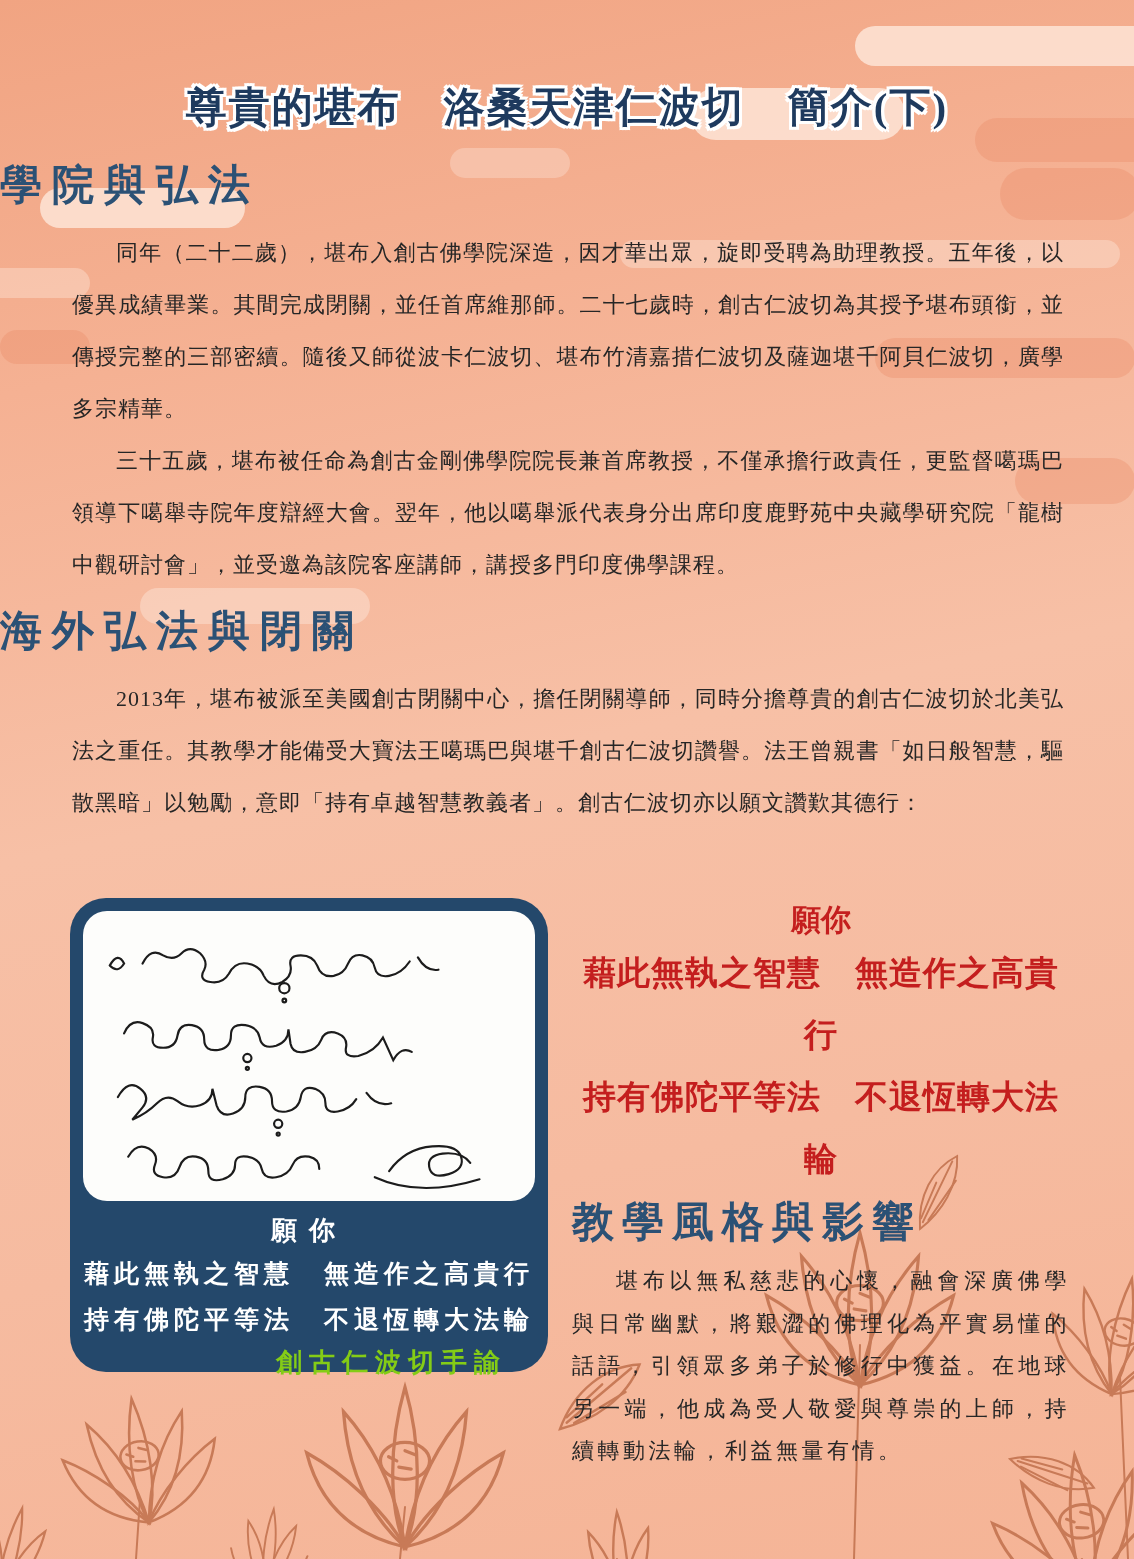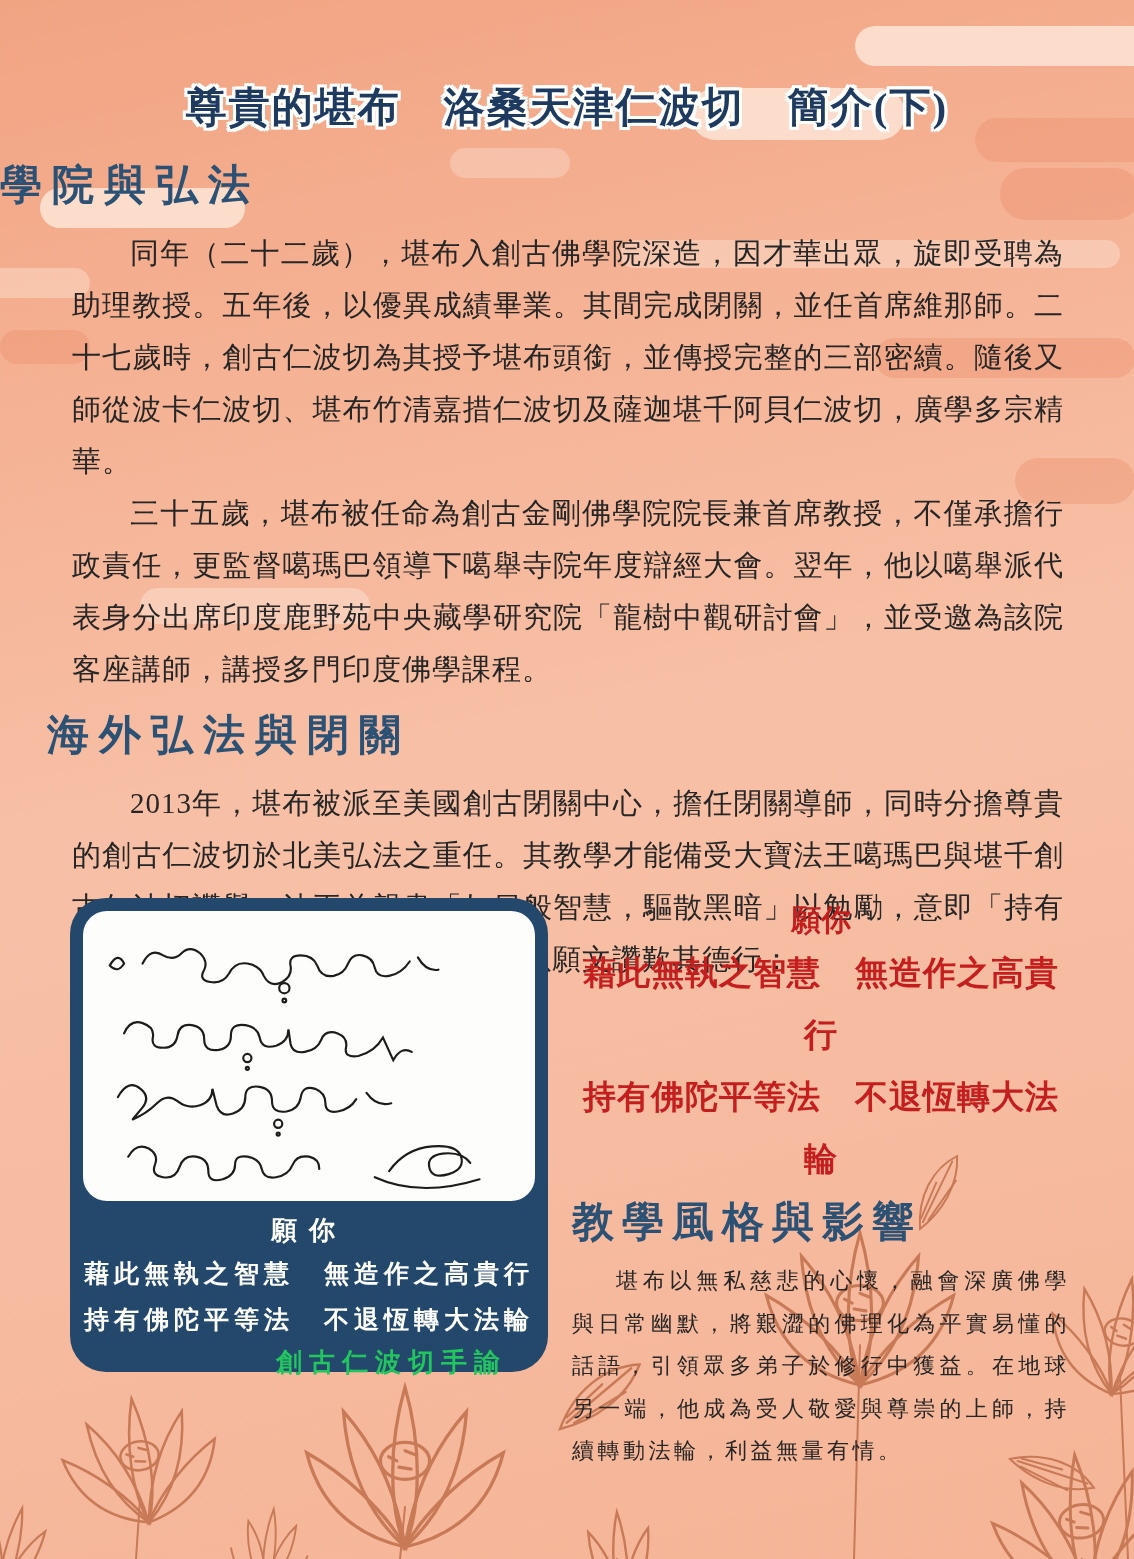--- a/index.html
+++ b/index.html
@@ -18,36 +18,36 @@
   
   .content { position:absolute; inset:0; z-index:2; }
   .page-title {
     margin-top:80px; text-align:center; font-size:41px; font-weight:bold; color:#1e3a5e; letter-spacing:2px;
     text-shadow:-3px -3px 0 #fff,3px -3px 0 #fff,-3px 3px 0 #fff,3px 3px 0 #fff,0 -3px 0 #fff,0 3px 0 #fff,-3px 0 0 #fff,3px 0 0 #fff;
   }
   .section-heading {
     text-align:left; font-size:42px; font-weight:bold; color:#2b5175; letter-spacing:10px;
   }
   .h-academy  { margin-top:22px; }
-  .h-overseas { margin-top:12px;padding-left:47px; }
+  .h-overseas { margin-top:12px; }
   .body-text {
-    margin:14px 70px 0 72px; font-size:29px; line-height:52px; color:#262626;
+    margin:14px 70px 0 72px; font-size:22px; line-height:52px; color:#262626;
     text-align:justify; text-indent:2em; letter-spacing:1px;
   }
   .columns { position:absolute; left:70px; top:898px; width:1000px; display:flex; gap:24px; }
   
   .card {
     width:478px; height:474px; background:#24486b; border-radius:36px; padding:13px 13px 0 13px; flex:none;
   }
   .card-paper { width:100%; height:290px; background:#fdfdfb; border-radius:24px; overflow:hidden; }
   .card-paper svg { display:block; width:100%; height:100%; }
   .card-caption { padding-top:10px; color:#fff; }
   .card-salutation { text-align:center; font-size:26px; font-weight:bold; letter-spacing:12px; line-height:40px; }
   .card-verse { text-align:center; font-size:25px; font-weight:bold; letter-spacing:5px; line-height:46px; }
-  .card-attribution { text-align:right; padding-right:28px; font-size:26px; font-weight:bold; letter-spacing:7px; line-height:40px; color:#22c55e; }
+  .card-attribution { text-align:right; padding-right:28px; font-size:26px; font-weight:bold; letter-spacing:7px; line-height:40px; color:#84cc16; }
   
   .right-col { width:498px; }
   .verse-salutation { text-align:center; font-size:30px; font-weight:bold; color:#c41e1e; line-height:44px; }
   .verse-line { text-align:center; font-size:33px; font-weight:bold; color:#c41e1e; line-height:62px; letter-spacing:1px; }
   .h-teaching { margin-top:4px; letter-spacing:8px; }
   .teaching-text {
     margin-top:10px; font-size:22px; line-height:42.5px; color:#262626;
     text-align:justify; text-indent:2em; letter-spacing:3.5px;
   }
 </style>

